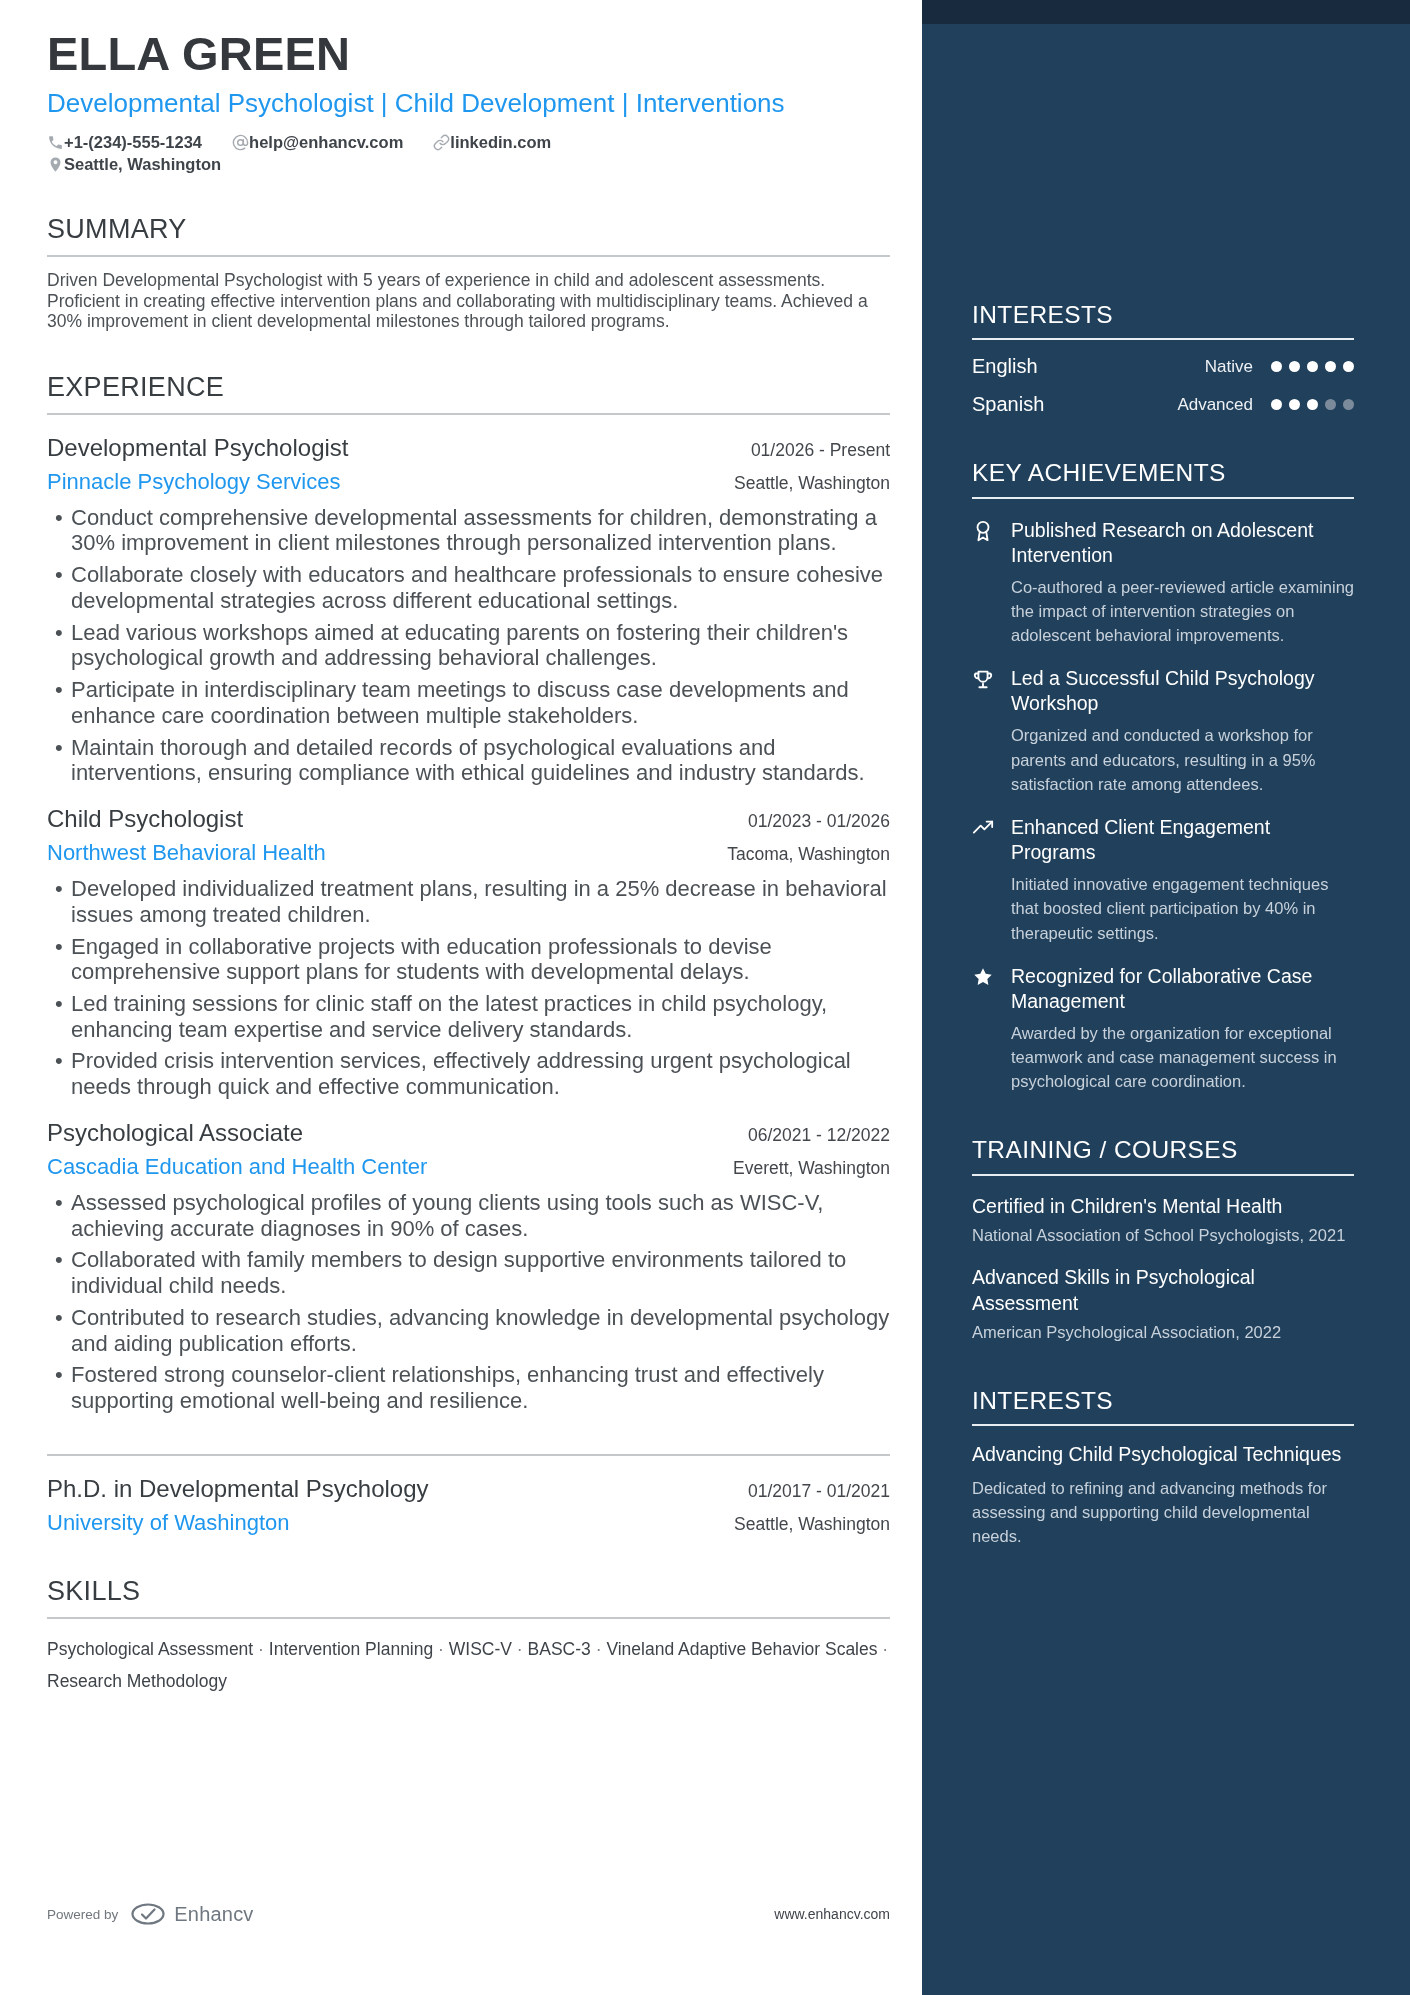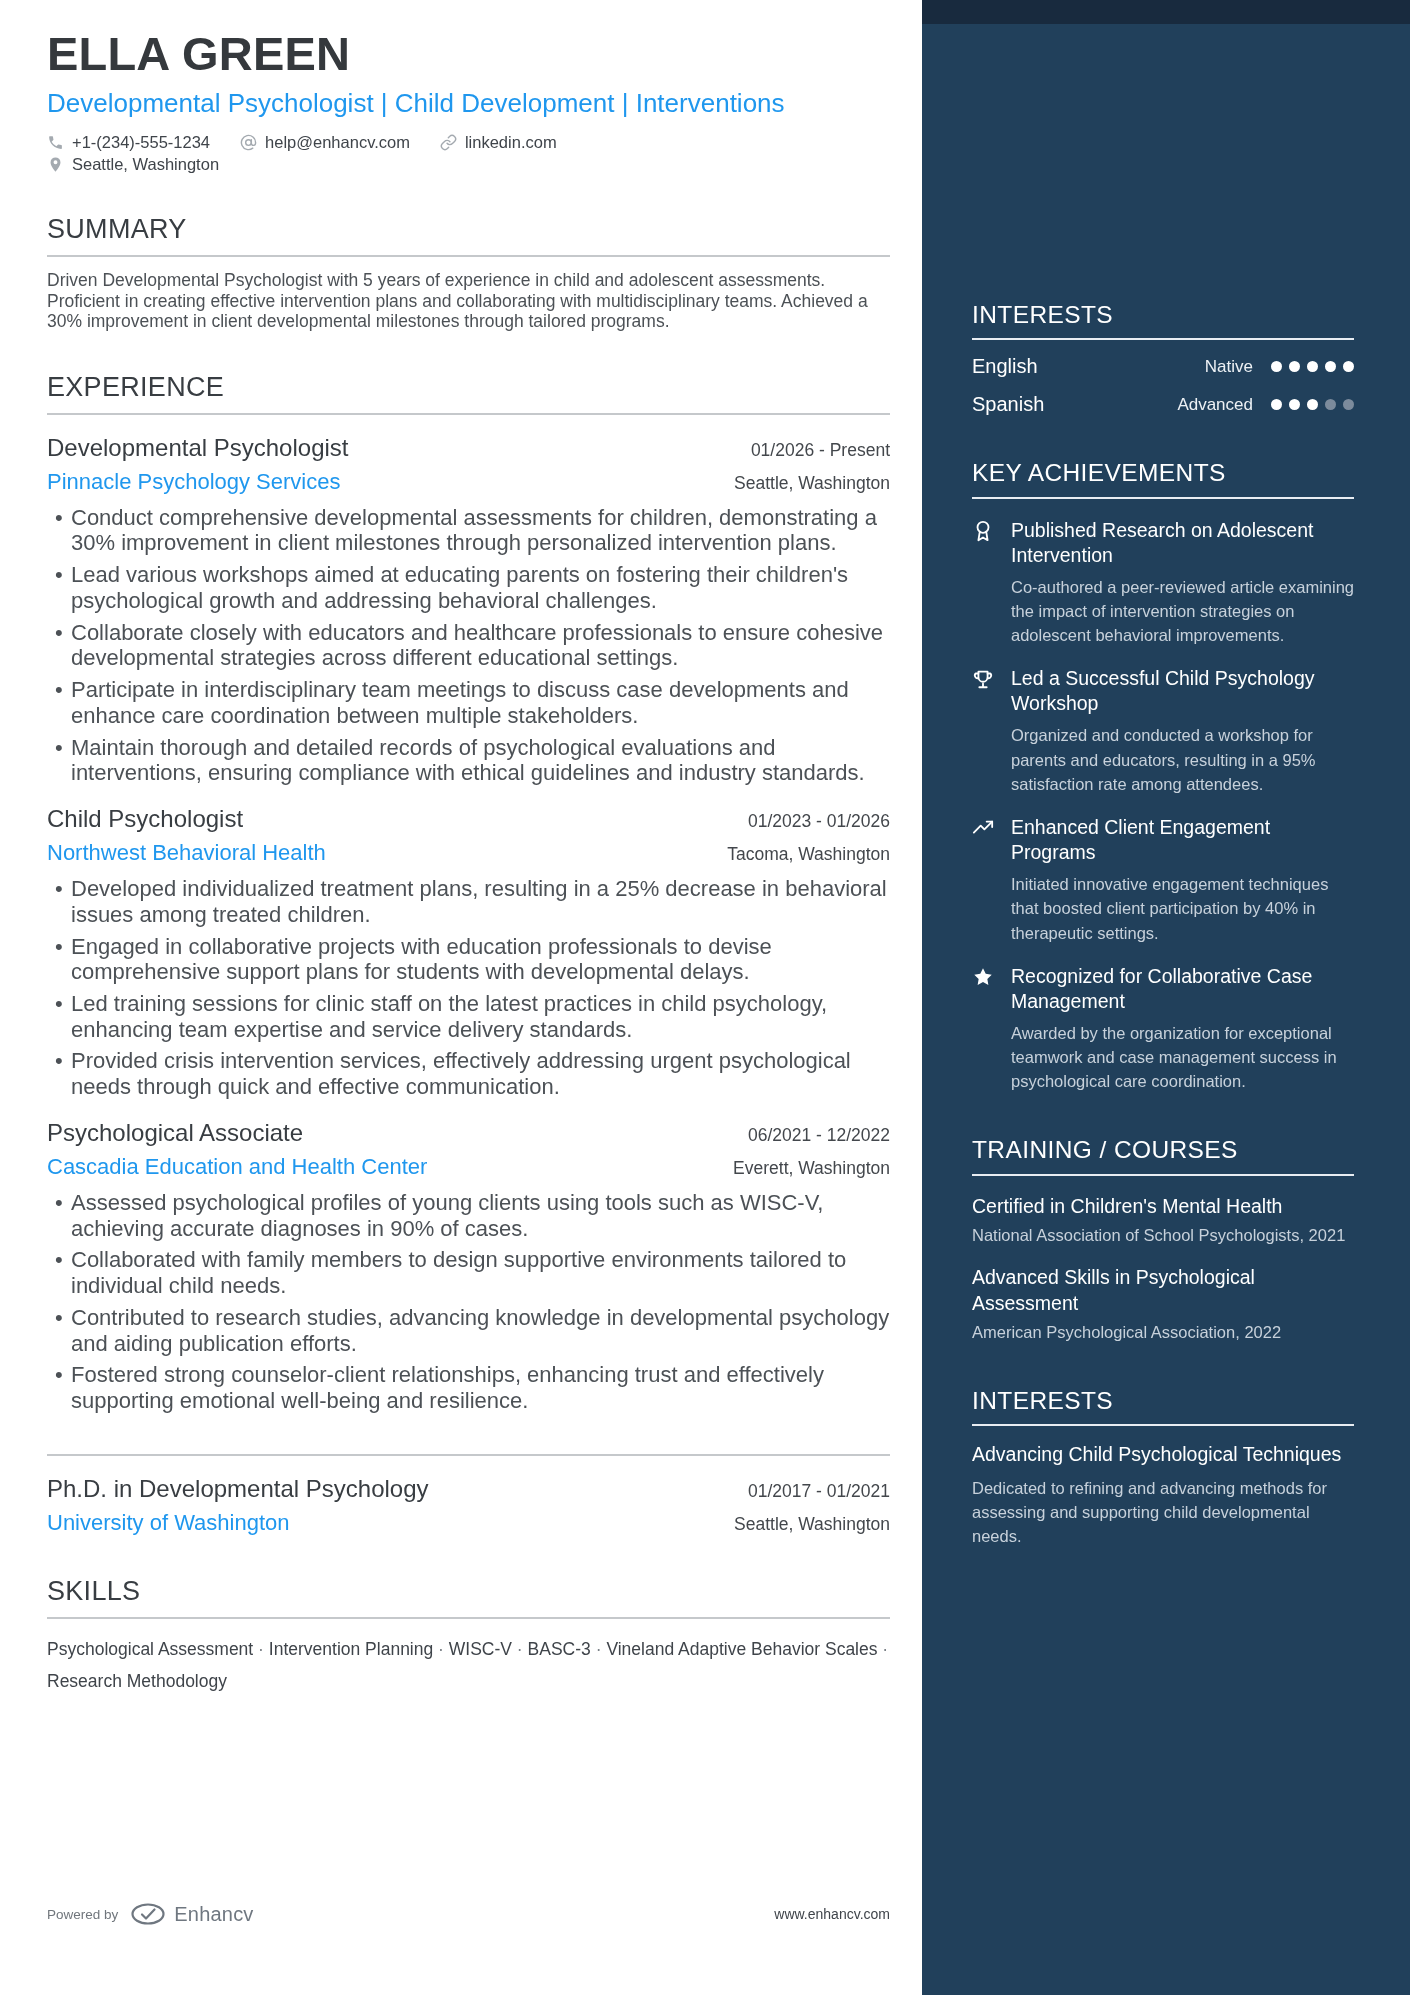--- a/index.html
+++ b/index.html
@@ -47,21 +47,21 @@
 
   .interest-title{margin-top:16px;font-size:19.5px;line-height:1.3;color:#fff;font-weight:500;}
   .interest-desc{margin-top:8px;font-size:16.5px;line-height:1.46;color:#C7D1DB;}
 
   
   .left{position:absolute;left:47px;top:0;width:843px;padding-top:28px;color:#4C5156;}
   h1{margin:0;font-size:47px;line-height:1.12;font-weight:700;color:#35393D;letter-spacing:0.2px;}
   .job-headline{margin-top:5px;max-width:745px;font-size:26px;line-height:1.33;color:var(--accent);}
   .contacts{margin-top:13px;}
   .contact-row{display:flex;gap:30px;margin-top:3px;}
-  .contact{display:flex;align-items:center;gap:8px;font-size:16.5px;color:#3F444A;}
+  .contact{display:flex;align-items:center;font-size:16.5px;color:#3F444A;font-weight:bold;}
   .contact .cicon{color:#A4AAB0;display:inline-flex;}
 
   .section{margin-top:40px;}
   .section h2{
     margin:0;font-size:27px;font-weight:500;color:#383D42;letter-spacing:0.3px;line-height:1.15;
   }
   .rule-light{border:none;border-top:2px solid #C5C8CB;margin:10px 0 0;}
   .summary-text{margin:13px 0 0;font-size:17.5px;line-height:1.17;color:#4C5156;}
 
   .job{margin-top:19px;}
@@ -267,22 +267,22 @@
         <div class="row1">
           <span class="job-title">Developmental Psychologist</span>
           <span class="job-dates">01/2026 - Present</span>
         </div>
         <div class="row2">
           <span class="job-company">Pinnacle Psychology Services</span>
           <span class="job-loc">Seattle, Washington</span>
         </div>
         <ul class="bullets">
           <li>Conduct comprehensive developmental assessments for children, demonstrating a 30% improvement in client milestones through personalized intervention plans.</li>
+          <li>Collaborate closely with educators and healthcare professionals to ensure cohesive developmental strategies across different educational settings.</li>
           <li>Lead various workshops aimed at educating parents on fostering their children's psychological growth and addressing behavioral challenges.</li>
-          <li>Collaborate closely with educators and healthcare professionals to ensure cohesive developmental strategies across different educational settings.</li>
           <li>Participate in interdisciplinary team meetings to discuss case developments and enhance care coordination between multiple stakeholders.</li>
           <li>Maintain thorough and detailed records of psychological evaluations and interventions, ensuring compliance with ethical guidelines and industry standards.</li>
         </ul>
       </div>
 
       <div class="job">
         <div class="row1">
           <span class="job-title">Child Psychologist</span>
           <span class="job-dates">01/2023 - 01/2026</span>
         </div>

